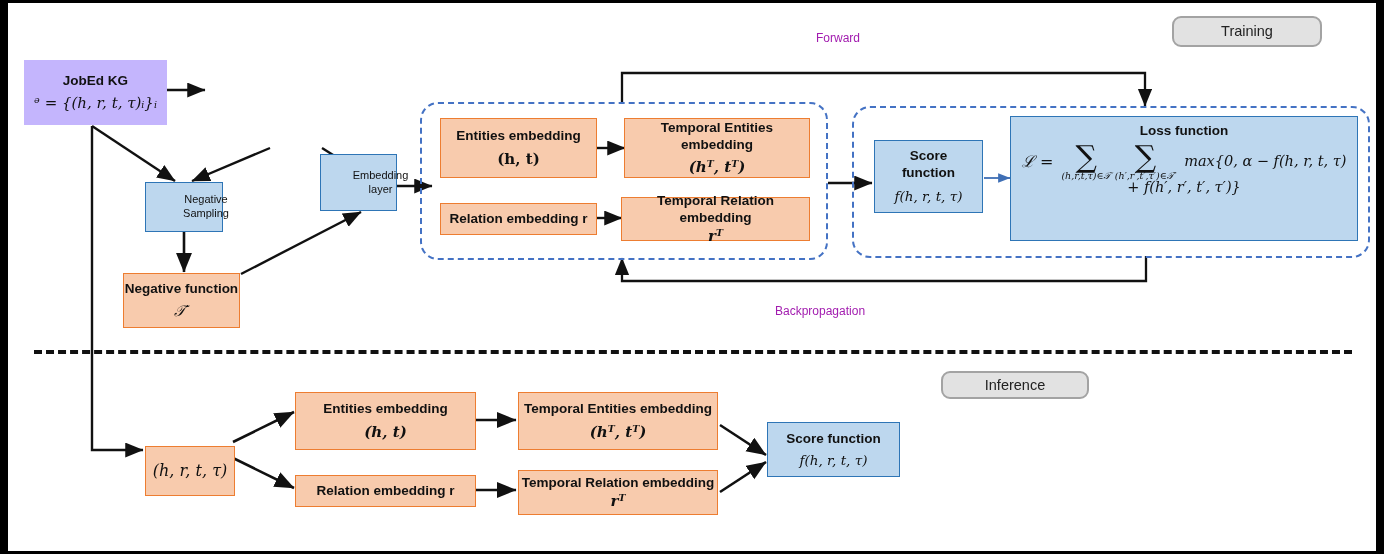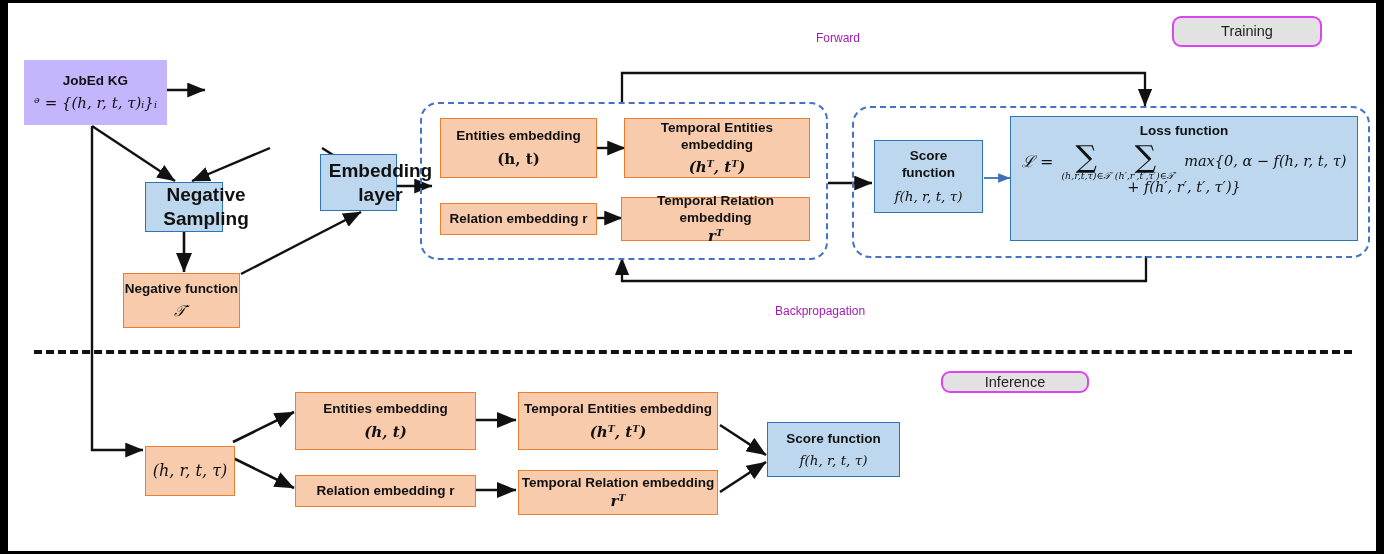--- a/index.html
+++ b/index.html
@@ -17,25 +17,25 @@
 
   .box{
     position:absolute;box-sizing:border-box;
     display:flex;flex-direction:column;align-items:center;justify-content:center;
     text-align:center;line-height:1.25;
   }
   .orange{background:#F8CBAD;border:1.6px solid #ED7D31;}
   .blue{background:#BDD7EE;border:1.8px solid #2E75B6;}
   .yellow{background:#c4b5fd;border:none;}
   .grey{
-    background:#E2E2E2;border:2px solid #d946ef;border-radius:9px;
+    background:#E2E2E2;border:2px solid #a3a3a3;border-radius:9px;
     font-size:14.5px;color:#222;
   }
   .t-bold{font-weight:bold;font-size:13.5px;}
-  .t-plain{font-weight:bold;font-size:19px;padding-left:44px;}
+  .t-plain{font-weight:normal;font-size:11px;padding-left:44px;}
   .math{font-family:"DejaVu Serif", serif;font-style:italic;font-size:15px;}
   .math-up{font-family:"DejaVu Serif", serif;font-size:15px;}
   .mini{font-size:11px;}
 
   .label{position:absolute;font-size:12px;color:#a21caf;white-space:nowrap;}
 
   
   .dashregion{
     position:absolute;box-sizing:border-box;
     border:2.2px dashed #4472C4;border-radius:18px;background:transparent;
@@ -104,21 +104,21 @@
 
     <line x1="720" y1="425" x2="766" y2="455" stroke="#111" stroke-width="2.6" marker-end="url(#ah)"></line>
 
     <line x1="720" y1="492" x2="766" y2="462" stroke="#111" stroke-width="2.6" marker-end="url(#ah)"></line>
   </svg>
 
   <div class="label" style="left:816px;top:31px;">Forward</div>
   <div class="label" style="left:775px;top:304px;">Backpropagation</div>
 
   <div class="box grey" style="left:1172px;top:16px;width:150px;height:31px;">Training</div>
-  <div class="box grey" style="left:941px;top:371px;width:148px;height:22px;">Inference</div>
+  <div class="box grey" style="left:941px;top:371px;width:148px;height:28px;">Inference</div>
 
   <div class="box yellow" style="left:24px;top:60px;width:143px;height:65px;">
     <div class="t-bold">JobEd KG</div>
     <div class="math" style="margin-top:4px;">ᵊ = {(h, r, t, τ)ᵢ}ᵢ</div>
   </div>
 
 
   <div class="box blue" style="left:145px;top:182px;width:78px;height:50px;">
     <div class="t-plain">Negative</div>
     <div class="t-plain">Sampling</div>

